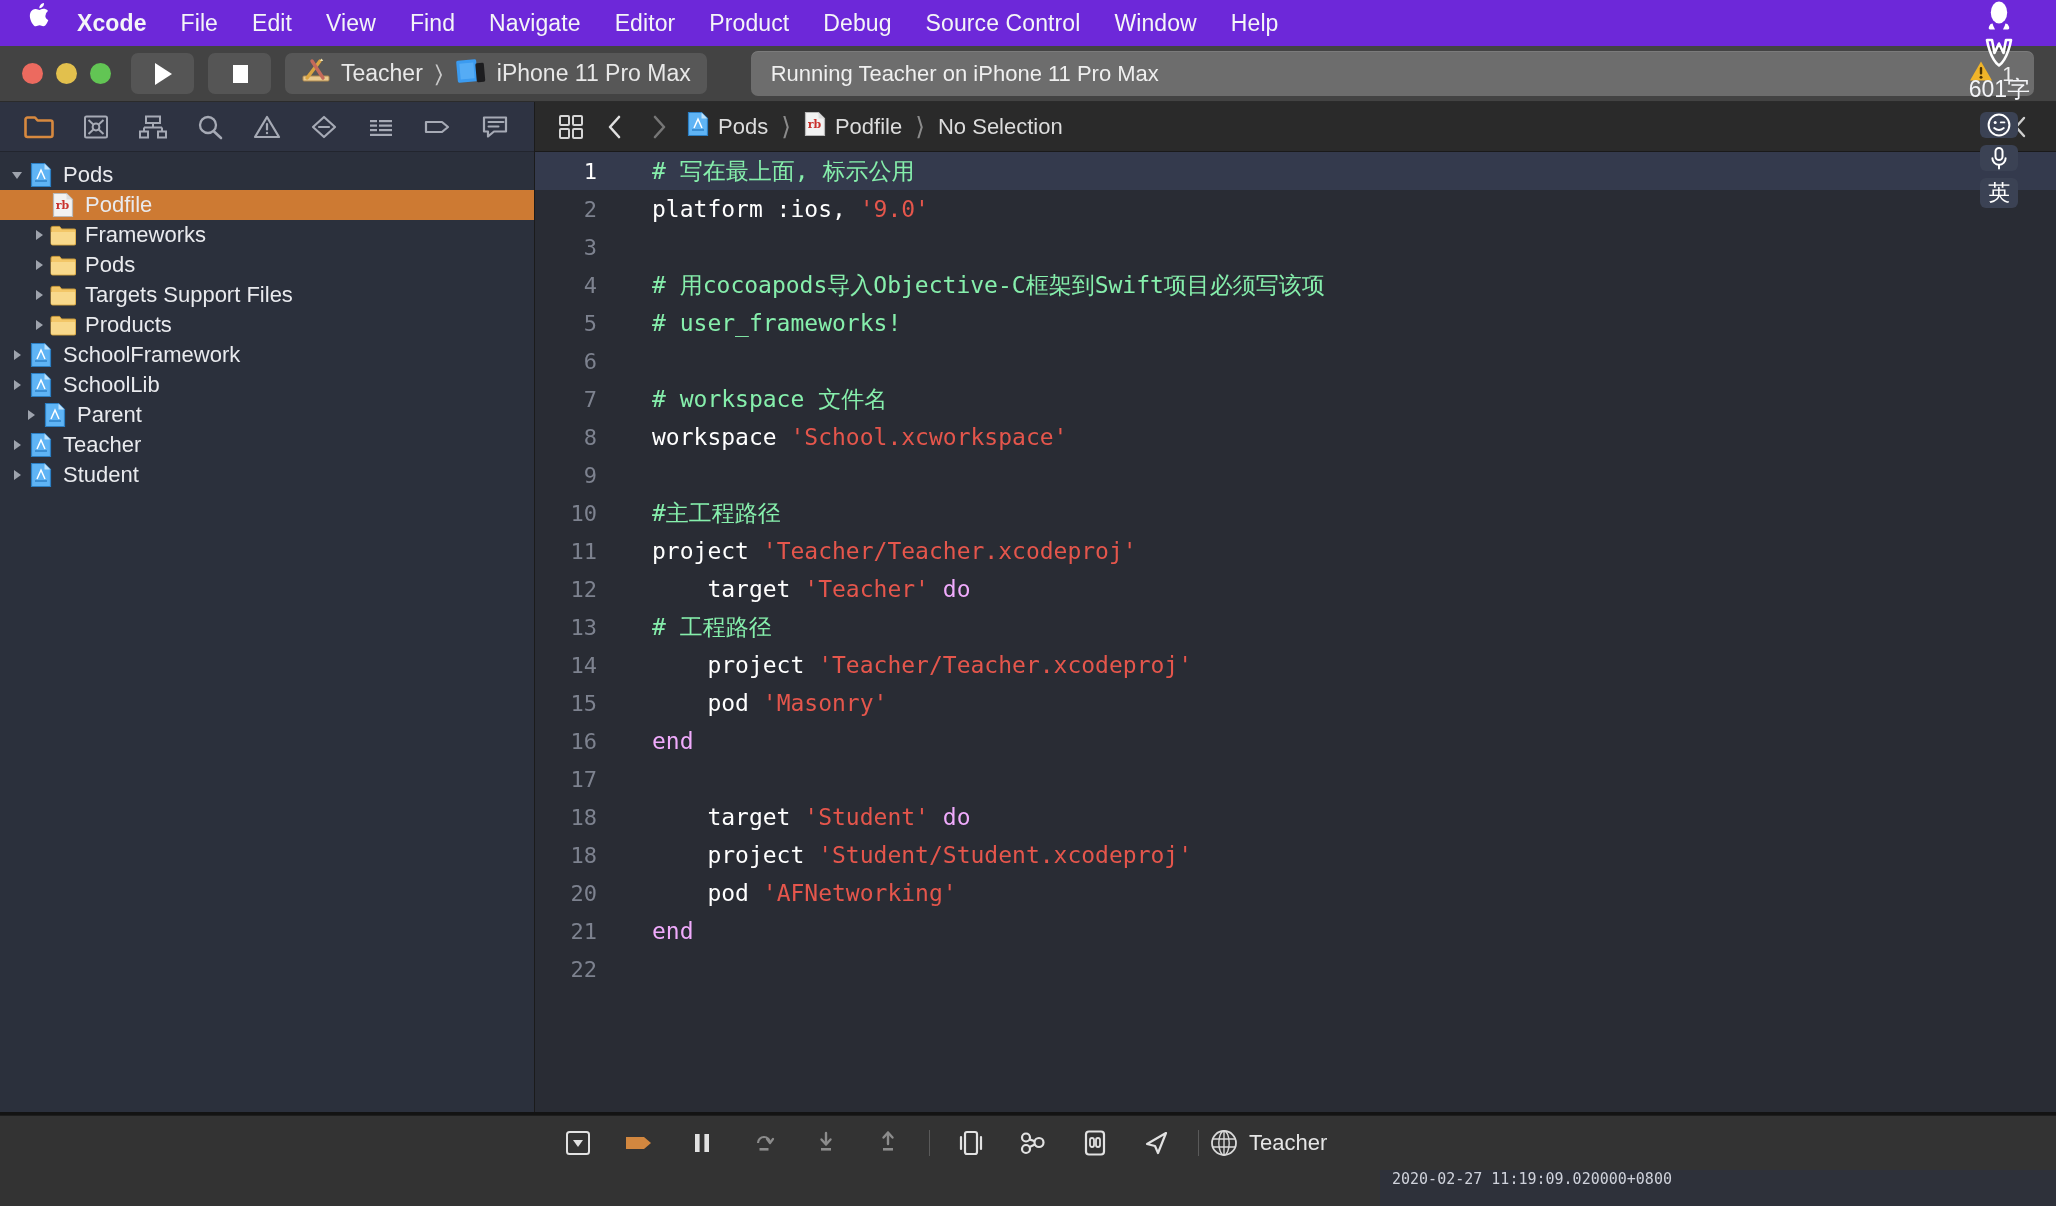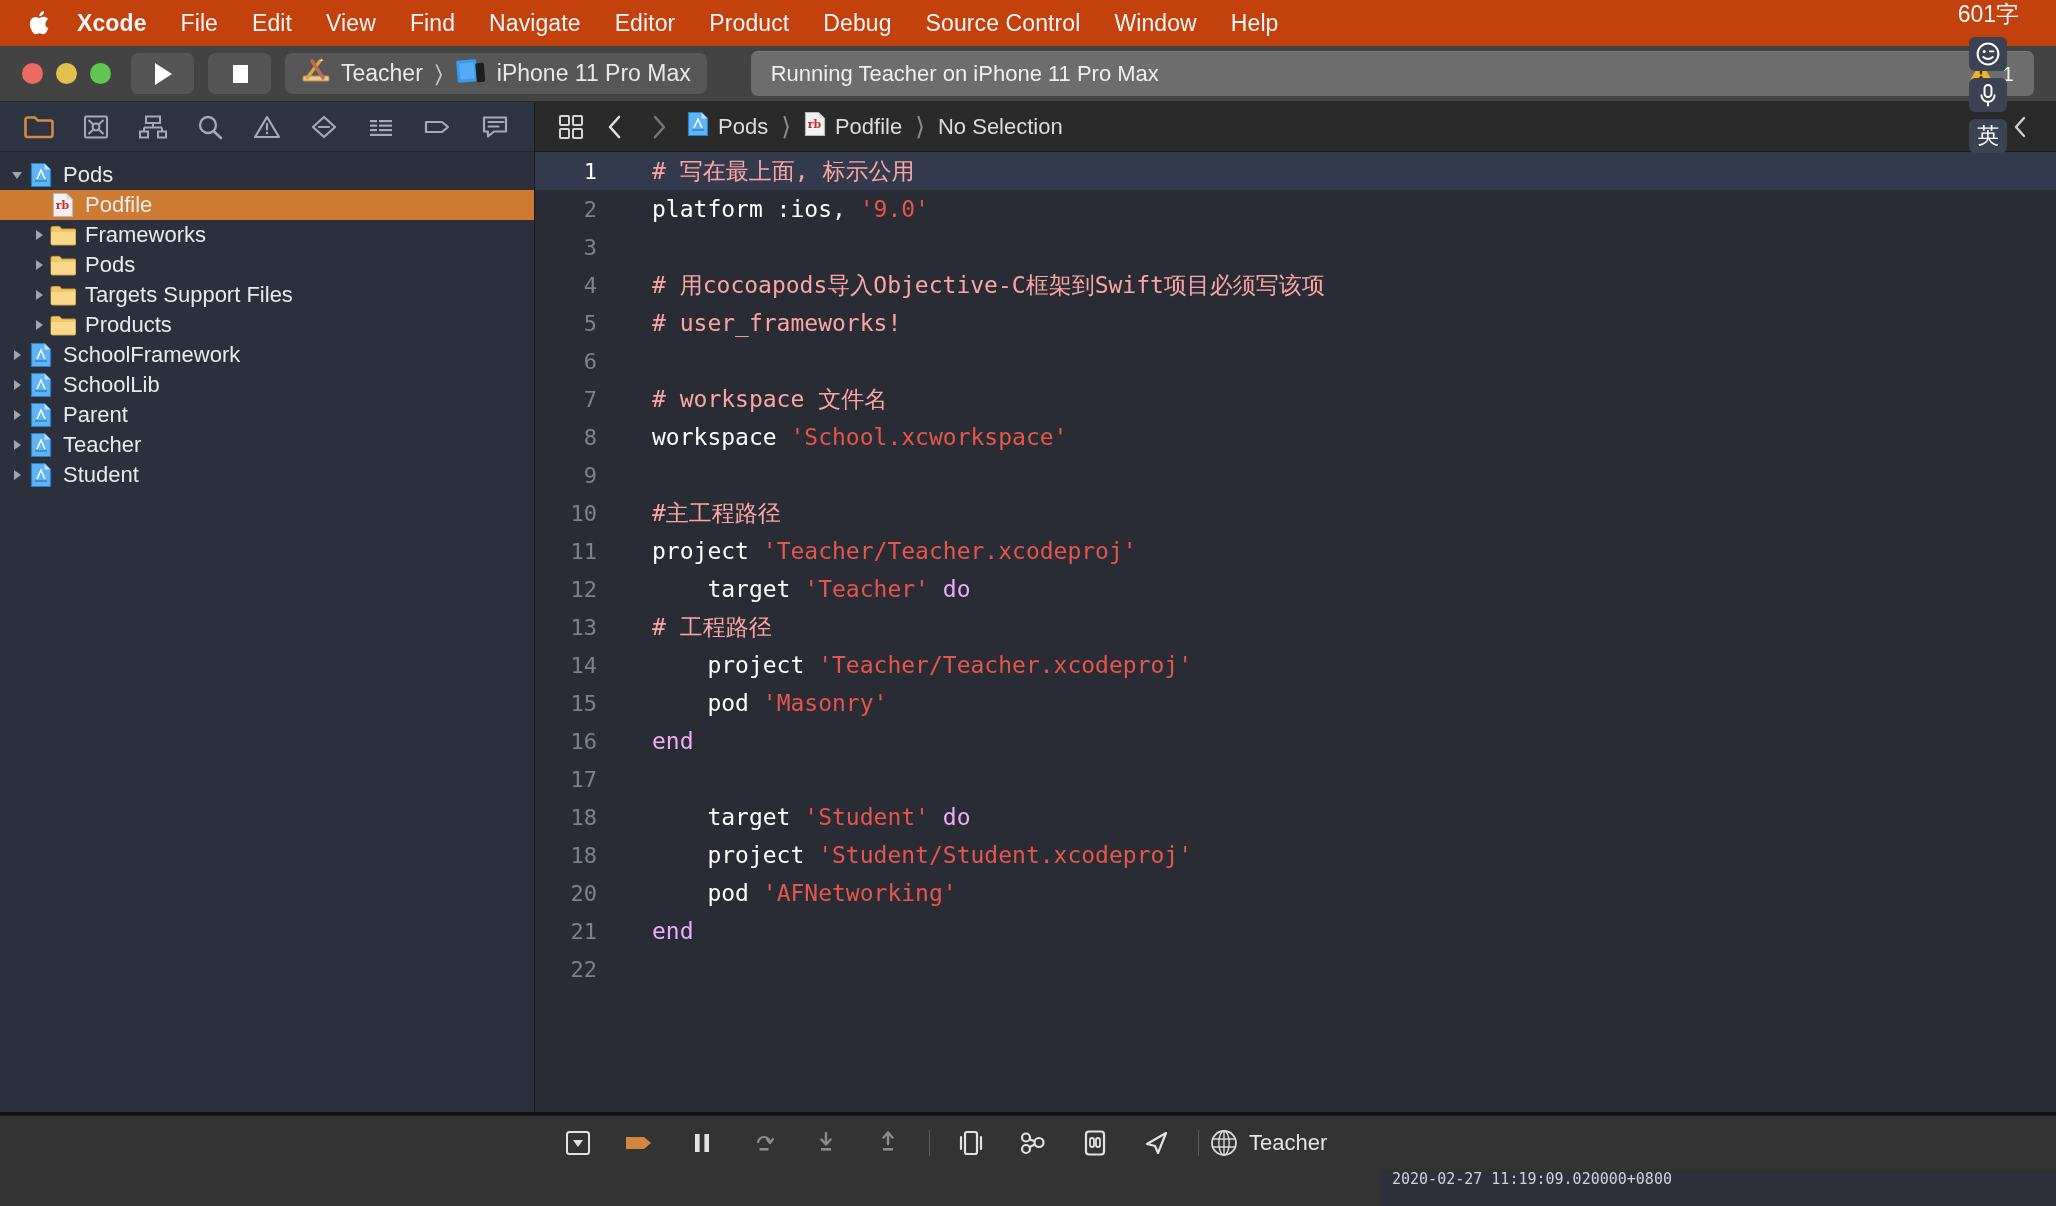--- a/index.html
+++ b/index.html
@@ -8,23 +8,23 @@
     background:#1d2333;
     font-family:"Liberation Sans", sans-serif;
     overflow:hidden;
     -webkit-font-smoothing:antialiased;
   }
   #app { position:relative; width:2056px; height:1206px; display:flex; flex-direction:column; }
 
   
   .menubar {
     height:46px; flex:0 0 46px;
-    background:#c2410c;
-    display:flex; align-items:center;
-    padding:0 25px 0 26px;
+    background:#6d28d9;
+    display:flex; 
+    padding:0 14px 0 26px;
     color:#f2f3f7;
     position:relative; z-index:40;
   }
   .menu-item {
     font-size:23px; padding:0 17px; white-space:nowrap; line-height:46px;
     color:#f4f5f8; letter-spacing:.1px;
   }
   .menu-item.app-name { font-weight:bold; }
   .apple-logo { width:26px; height:30px; margin-right:8px; display:flex; align-items:center; justify-content:center; }
   .menubar-right { margin-left:auto; display:flex; align-items:center; gap:7px; padding-right:4px;flex-direction:column; }
@@ -118,21 +118,21 @@
     width:80px; flex:0 0 80px; text-align:right; padding-right:18px;
     color:#7d828f; font-size:22px;
     font-family:"DejaVu Sans Mono", monospace;
   }
   .ln-row.cur .ln-num { color:#ffffff; }
   .ln-code {
     padding-left:37px; white-space:pre;
     font-family:"DejaVu Sans Mono", monospace;
     font-size:23px; color:#ffffff; letter-spacing:0px;
   }
-  .tk-c { color:#fca5a5; }   
+  .tk-c { color:#86efac; }   
   .tk-s { color:#e5564c; }   
   .tk-k { color:#f0abfc; }   
   .tk-p { color:#ffffff; }   
 
   
   .debugbar {
     height:55px; flex:0 0 55px; background:#333333;
     display:flex; align-items:center;
     border-top:1px solid #1d1d1d;
   }
@@ -464,21 +464,21 @@
             <svg width="22" height="26" viewBox="0 0 22 26">
               <path d="M1.5 1.5 h13 l6 6 v17 h-19 z" fill="#5fb4f5" stroke="#2b7fc4" stroke-width="1.2"></path>
               <path d="M14.5 1.5 v6 h6 z" fill="#bfe2fb"></path>
               <path d="M5 19 h12" stroke="#2b7fc4" stroke-width="1.4"></path>
               <path d="M7 17 L11 8 L15 17" fill="none" stroke="#ffffff" stroke-width="1.5"></path>
             </svg>
           </span>
           <span>SchoolLib</span>
         </div>
 
-        <div class="tree-row" style="padding-left:6px;">
+        <div class="tree-row" style="padding-left:6px;margin-left:14px;">
           <span class="tw">
             <svg width="14" height="14" viewBox="0 0 14 14">
                 <path d="M4 2 L11 7 L4 12 Z" fill="#9ea3ad"></path>
               </svg>
           </span>
           <span class="tree-icon">
             <svg width="22" height="26" viewBox="0 0 22 26">
               <path d="M1.5 1.5 h13 l6 6 v17 h-19 z" fill="#5fb4f5" stroke="#2b7fc4" stroke-width="1.2"></path>
               <path d="M14.5 1.5 v6 h6 z" fill="#bfe2fb"></path>
               <path d="M5 19 h12" stroke="#2b7fc4" stroke-width="1.4"></path>

